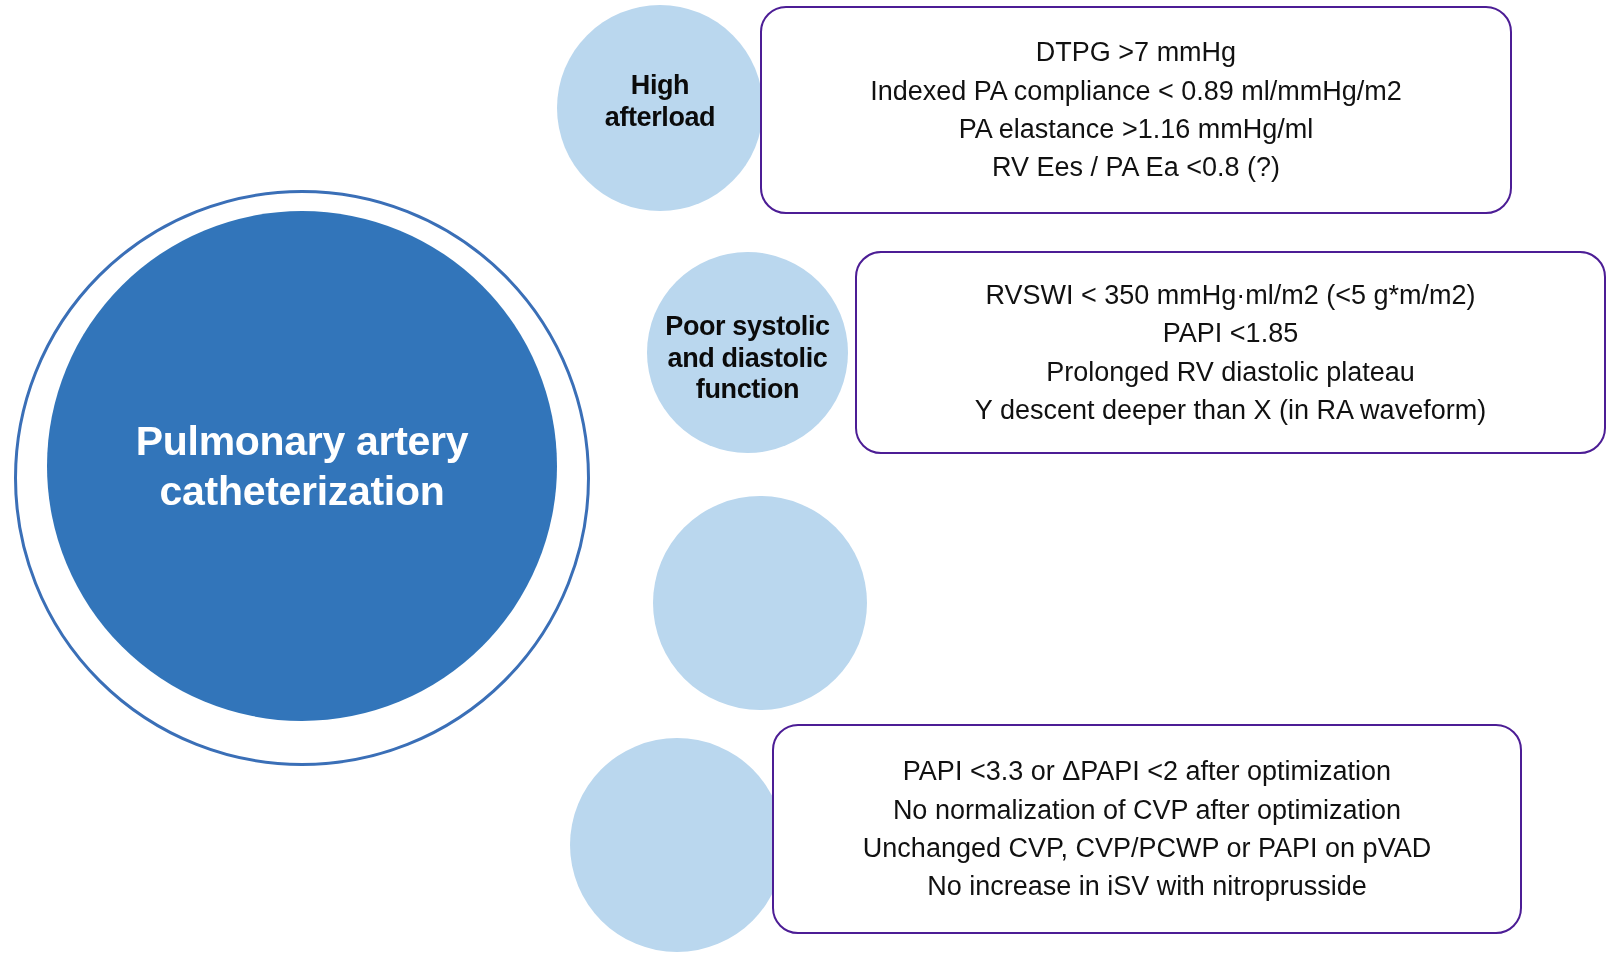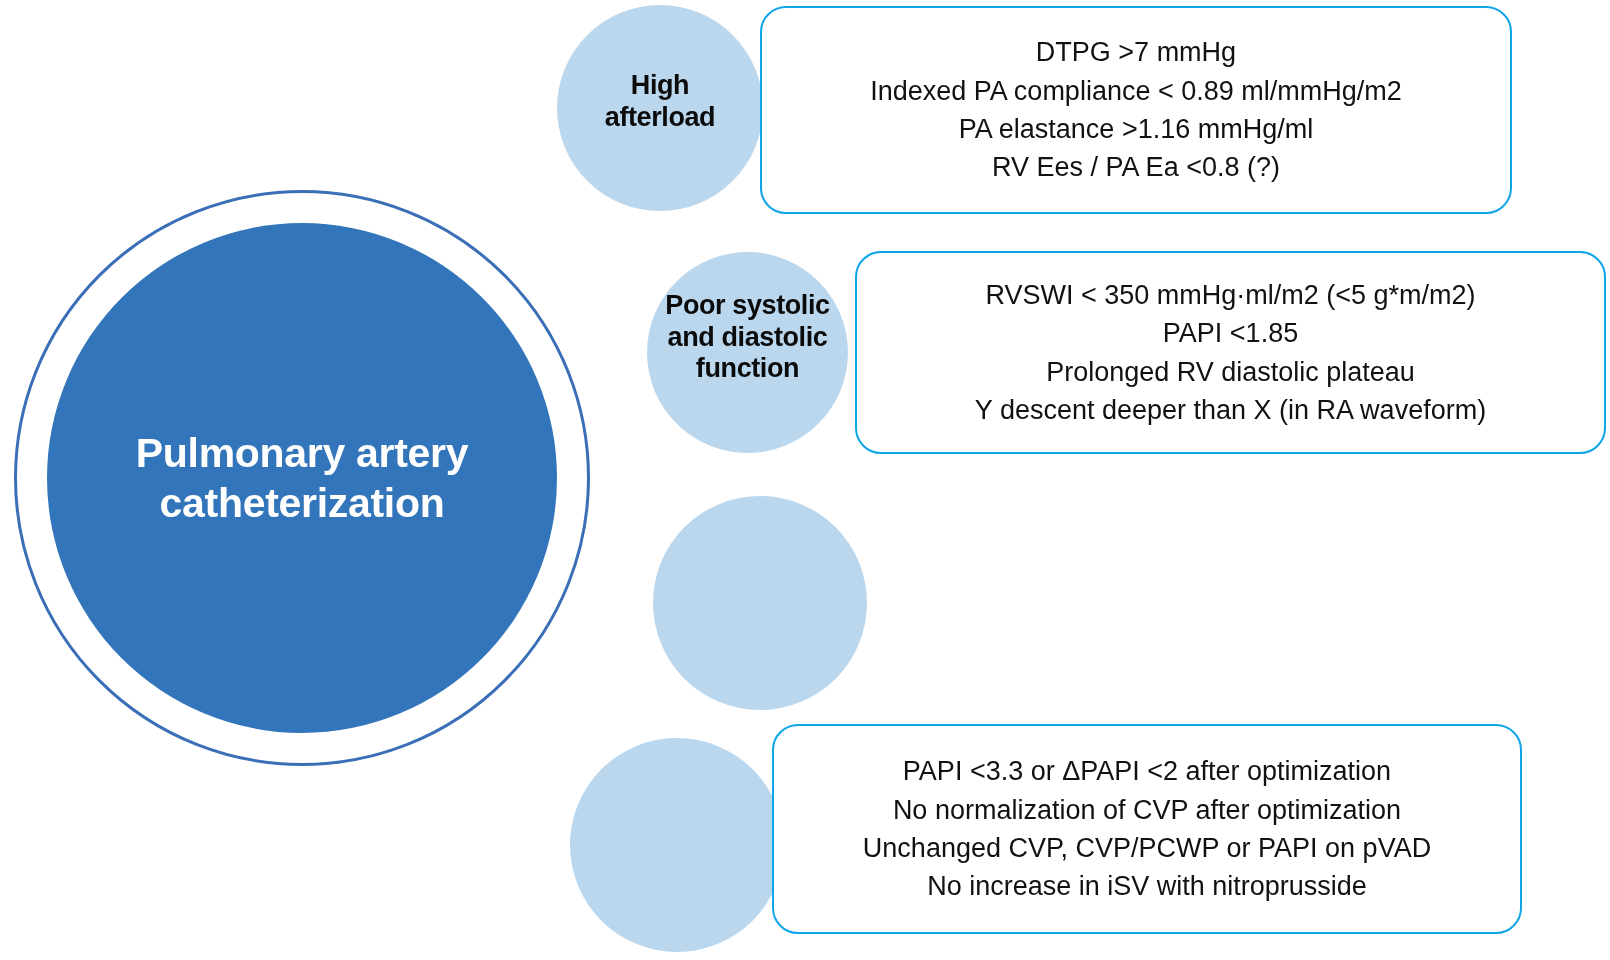--- a/index.html
+++ b/index.html
@@ -23,21 +23,21 @@
     top: 190px;
     width: 576px;
     height: 576px;
     border-radius: 50%;
     border: 3px solid #3A6FB7;
     box-sizing: border-box;
   }
   .hub-disc {
     position: absolute;
     left: 47px;
-    top: 223px;
+    top: 211px;
     width: 510px;
     height: 510px;
     border-radius: 50%;
     background: #3275BA;
     display: flex;
     align-items: center;
     justify-content: center;
   }
   .hub-label {
     color: #ffffff;
@@ -68,21 +68,21 @@
     text-align: center;
     letter-spacing: -0.4px;
     white-space: pre-line;
     z-index: 5;
   }
 
   
   .detail-box {
     position: absolute;
     background: #ffffff;
-    border: 2px solid #0ea5e9;
+    border: 2px solid #4c1d95;
     border-radius: 26px;
     box-sizing: border-box;
     display: flex;
     align-items: center;
     justify-content: center;
     z-index: 2;
   }
   .detail-text {
     color: #111111;
     font-size: 27px;
@@ -92,21 +92,21 @@
     padding: 0 6px;
   }
 
   
   #circle-afterload  { left: 557px; top: 5px;   width: 206px; height: 206px; }
   #circle-function   { left: 647px; top: 252px; width: 201px; height: 201px; }
   #circle-preload    { left: 653px; top: 496px; width: 214px; height: 214px; }
   #circle-reserve    { left: 570px; top: 738px; width: 214px; height: 214px; }
 
   #label-afterload   { left: 540px; top: 70px;  width: 240px; }
-  #label-function    { left: 620px; top: 290px; width: 255px; }
+  #label-function    { left: 620px; top: 311px; width: 255px; }
   #label-preload     { left: 630px; top: 563px; width: 260px; }
   #label-reserve     { left: 560px; top: 789px; width: 235px; }
 
   #box-afterload { left: 760px; top: 6px;   width: 752px; height: 208px; }
   #box-function  { left: 847px; top: 251px; width: 751px; height: 203px; margin-left: 8px; }
   #box-preload   { left: 853px; top: 495px; width: 750px; height: 213px; }
   #box-reserve   { left: 772px; top: 724px; width: 750px; height: 210px; }
 </style>
 </head>
 <body>

